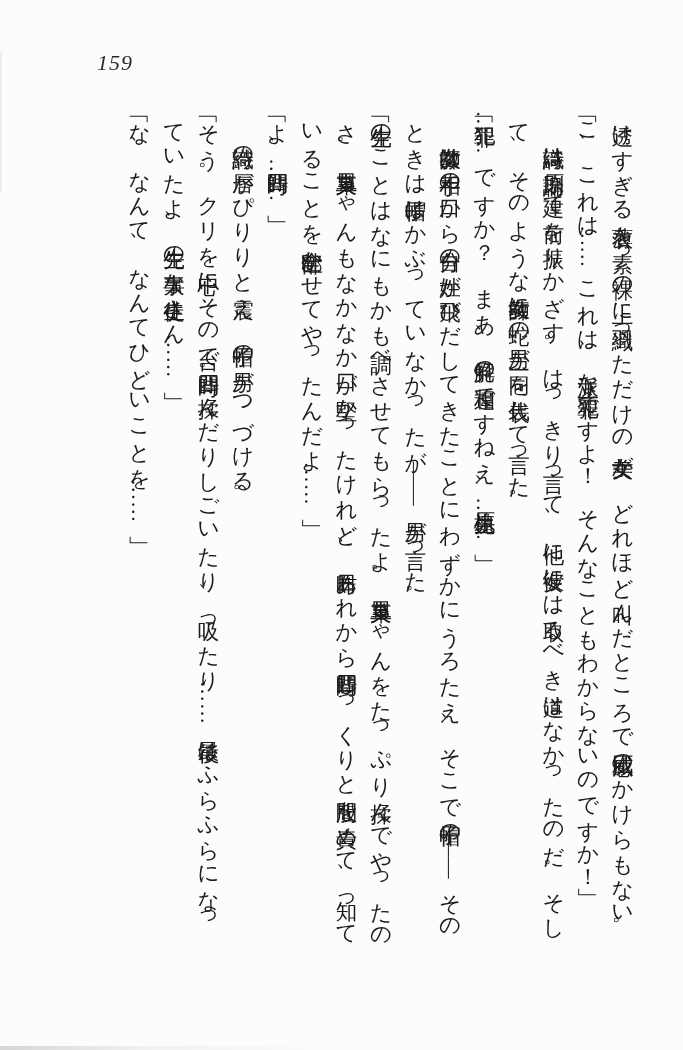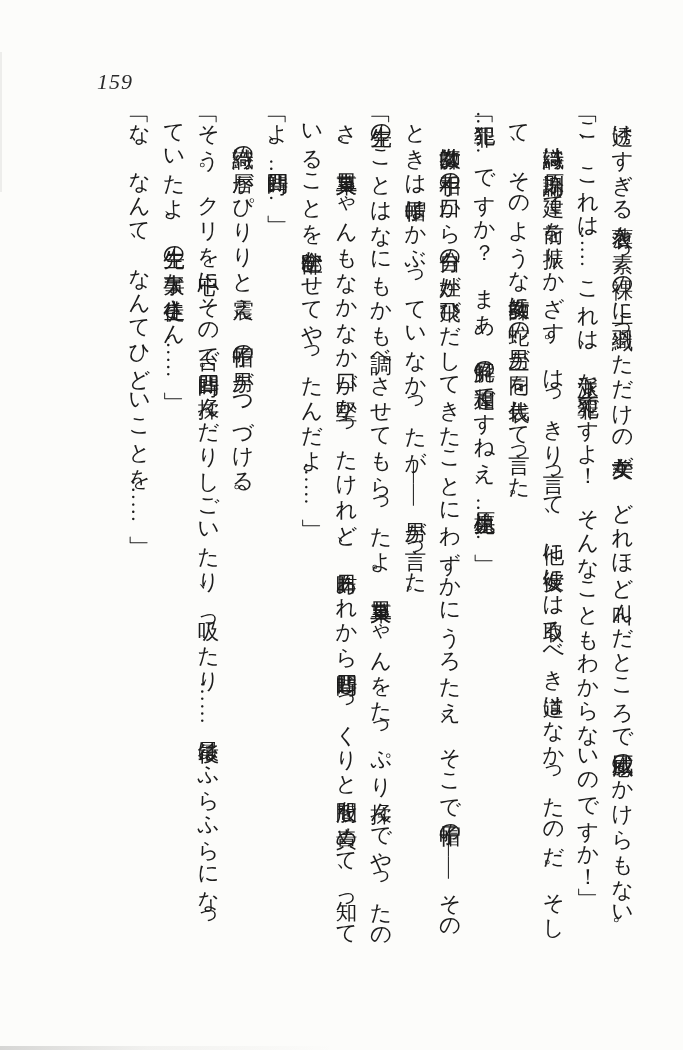--- a/index.html
+++ b/index.html
@@ -39,21 +39,20 @@
       rgba(40,40,40,0.0) 80%);
   }
   .page-number {
     position: absolute;
     top: 50px;
     left: 97px;
     font-style: italic;
     font-size: 22px;
     letter-spacing: 1px;
     color: #2a2a2a;
-    margin-top: 19px;
   }
   
   .vtext {
     position: absolute;
     top: 109px;
     right: 44px;
     height: 838px;
     writing-mode: vertical-rl;
     -webkit-writing-mode: vertical-rl;
     text-orientation: mixed;

